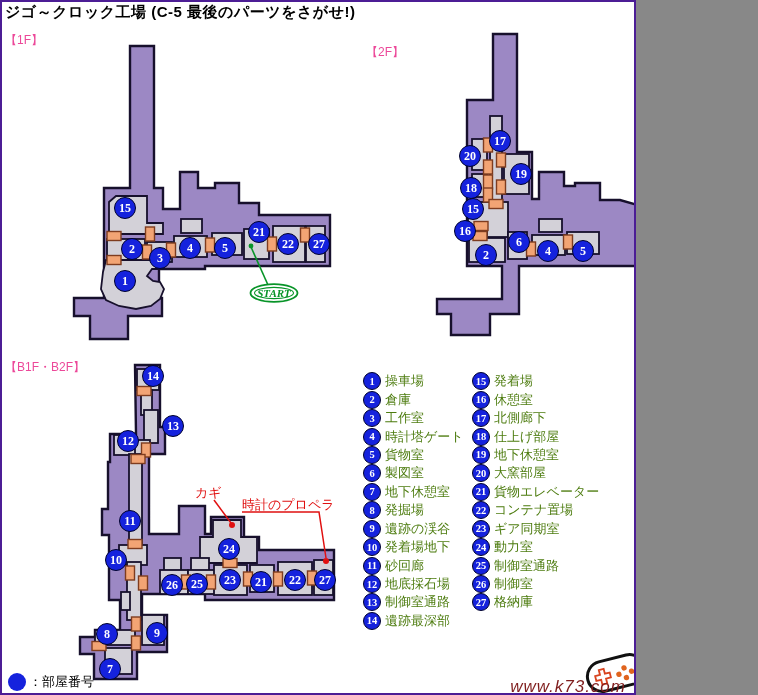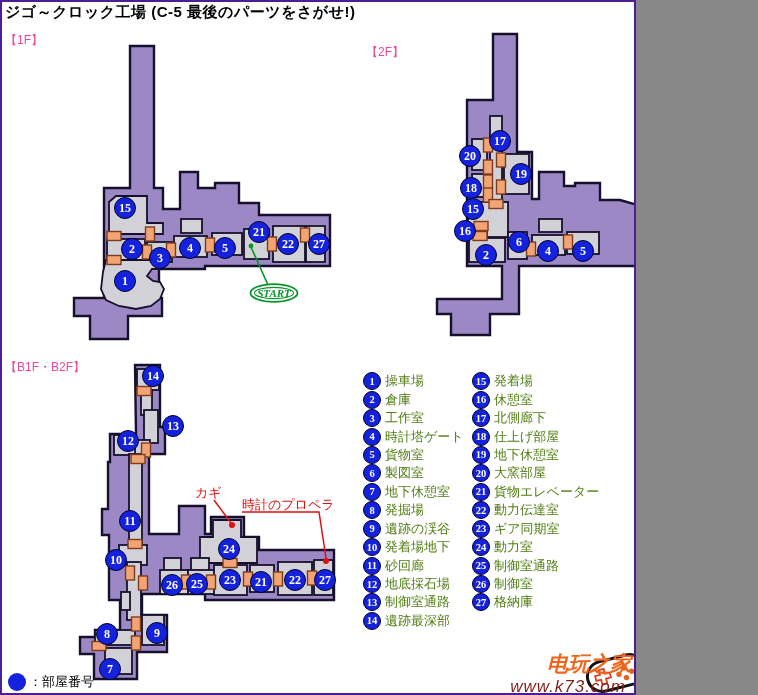--- a/index.html
+++ b/index.html
@@ -333,21 +333,21 @@
       <div class="lg-row">
         <span class="lg-badge">20</span>
         <span class="lg-label">大窯部屋</span>
       </div>
       <div class="lg-row">
         <span class="lg-badge">21</span>
         <span class="lg-label">貨物エレベーター</span>
       </div>
       <div class="lg-row">
         <span class="lg-badge">22</span>
-        <span class="lg-label">動力伝達室</span>
+        <span class="lg-label">コンテナ置場</span>
       </div>
       <div class="lg-row">
         <span class="lg-badge">23</span>
         <span class="lg-label">ギア同期室</span>
       </div>
       <div class="lg-row">
         <span class="lg-badge">24</span>
         <span class="lg-label">動力室</span>
       </div>
       <div class="lg-row">
@@ -362,16 +362,15 @@
         <span class="lg-badge">27</span>
         <span class="lg-label">格納庫</span>
       </div>
     </div>
 
   <div class="abs footer-legend">
     <span class="footer-circle"></span>
     <span class="footer-label">：部屋番号</span>
   </div>
 
-  <div class="abs brand">电玩之家</div>
   <div class="abs brand-url">www.k73.com</div>
 
 </div>
 
 </body></html>

